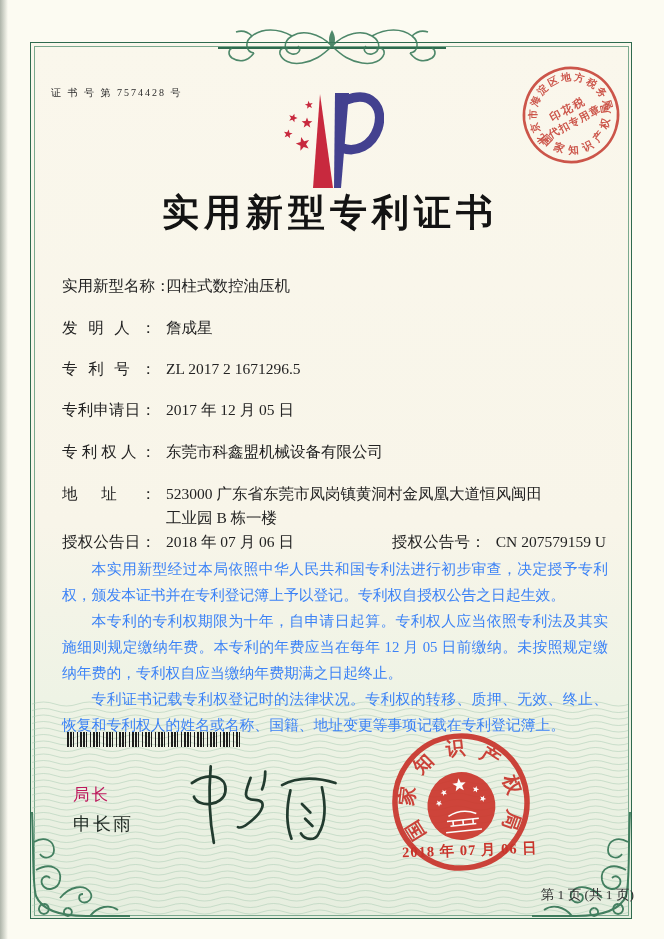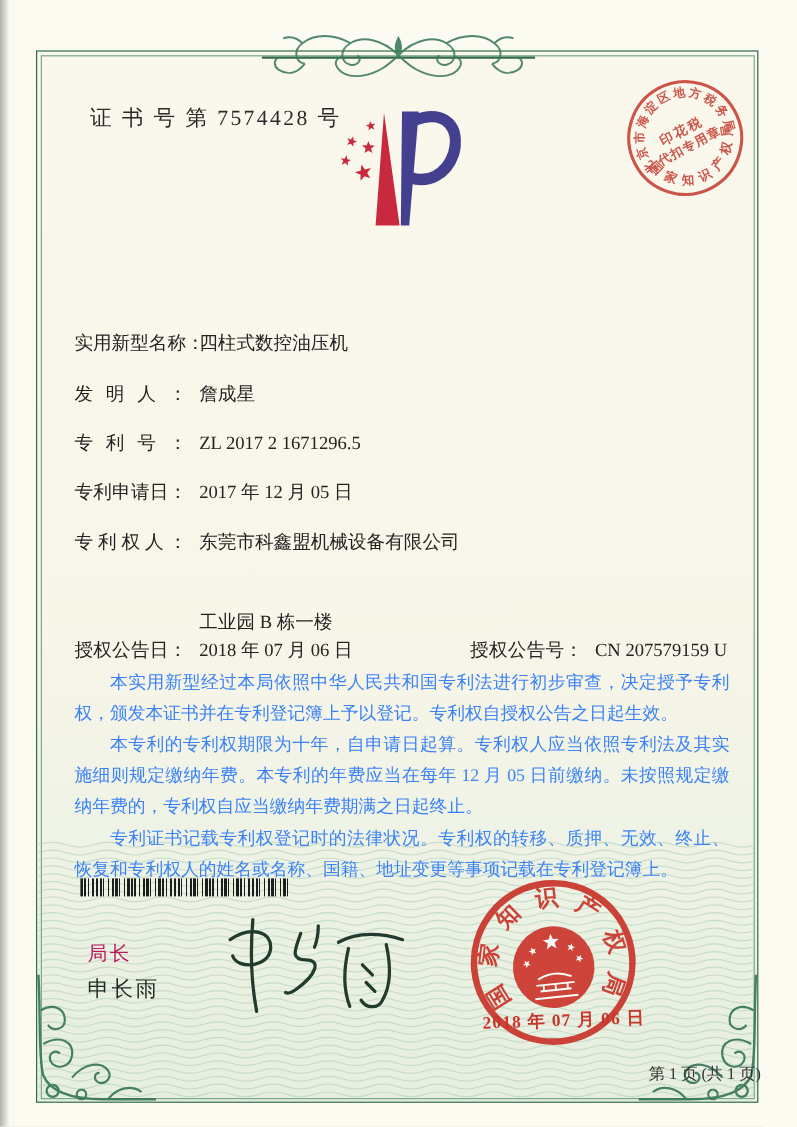--- a/index.html
+++ b/index.html
@@ -5,21 +5,21 @@
   html,body{margin:0;padding:0;background:#e8e6da;}
   .photo{position:relative;width:664px;height:939px;background:#fcfbf2;overflow:hidden;
          font-family:"Liberation Serif","DejaVu Serif",serif;color:#222;}
   .photo .edge-left{position:absolute;left:0;top:0;width:8px;height:100%;
          background:linear-gradient(90deg,rgba(110,122,110,.55),rgba(110,122,110,0));}
   .frame{position:absolute;left:30px;top:42px;width:600px;height:875px;
          border:1.6px solid #2e6a4e;
          background:linear-gradient(180deg,#faf7ec 0%,#f8f5e9 55%,#eef3e5 75%,#e6eedf 100%);}
   .frame::before{content:"";position:absolute;inset:2.5px;border:1px solid #7aa98e;pointer-events:none;}
   svg.overlay{position:absolute;pointer-events:none;}
-  .cert-no{position:absolute;left:75px;top:86px;font-size:18px;letter-spacing:2px;color:#2b2b2b;}
+  .cert-no{position:absolute;left:51px;top:86px;font-size:10px;letter-spacing:2px;color:#2b2b2b;}
   .title{position:absolute;left:40px;right:44px;top:188px;text-align:center;
          font-size:37px;font-weight:600;letter-spacing:5px;color:#131313;}
   .field{position:absolute;left:62px;font-size:15.5px;color:#232323;white-space:nowrap;}
   .flabel{display:inline-block;width:94px;text-align:justify;text-align-last:justify;}
   .fvalue{margin-left:10px;}
   .wrapline{position:absolute;left:166px;font-size:15.5px;color:#232323;}
   .grant-row{width:544px;display:flex;justify-content:space-between;}
   .paras{position:absolute;left:62px;top:556px;width:546px;font-size:14.8px;line-height:26px;color:#3b82f6;text-align:justify;}
   .paras p{margin:0;text-indent:2em;}
   .barcode{position:absolute;left:67px;top:732px;width:173px;height:15px;
@@ -160,35 +160,39 @@
           <text x="57" y="93" transform="rotate(0 57 93)" text-anchor="middle" dominant-baseline="middle" font-size="10.5" font-weight="600">识</text>
           <text x="71.6425191507288" y="89.88763647513363" transform="rotate(-24 71.6425191507288 89.88763647513363)" text-anchor="middle" dominant-baseline="middle" font-size="10.5" font-weight="600">产</text>
           <text x="83.75321371718618" y="81.0887018289189" transform="rotate(-48 83.75321371718618 81.0887018289189)" text-anchor="middle" dominant-baseline="middle" font-size="10.5" font-weight="600">权</text>
           <text x="91.23803458662553" y="68.1246117974981" transform="rotate(-72 91.23803458662553 68.1246117974981)" text-anchor="middle" dominant-baseline="middle" font-size="10.5" font-weight="600">局</text>
         </g>
       <text x="57" y="54" text-anchor="middle" font-size="11" font-weight="700" letter-spacing="2">印花税</text>
       <text x="57" y="68" text-anchor="middle" font-size="10.5" font-weight="700" letter-spacing="1">代扣专用章</text>
     </g>
   </svg>
 
+  <div class="title">实用新型专利证书</div>
 
   <div class="field" style="top:276px">
     <span class="flabel">实用新型名称：</span><span class="fvalue">四柱式数控油压机</span>
   </div>
   <div class="field" style="top:318px">
     <span class="flabel">发明人：</span><span class="fvalue">詹成星</span>
   </div>
   <div class="field" style="top:359px">
     <span class="flabel">专利号：</span><span class="fvalue">ZL 2017 2 1671296.5</span>
   </div>
   <div class="field" style="top:400px">
     <span class="flabel">专利申请日：</span><span class="fvalue">2017 年 12 月 05 日</span>
   </div>
   <div class="field" style="top:442px">
     <span class="flabel">专利权人：</span><span class="fvalue">东莞市科鑫盟机械设备有限公司</span>
+  </div>
+  <div class="field" style="top:484px">
+    <span class="flabel">地址：</span><span class="fvalue">523000 广东省东莞市凤岗镇黄洞村金凤凰大道恒风闽田</span>
   </div>
   <div class="wrapline" style="top:508px">工业园 B 栋一楼</div>
   <div class="field grant-row" style="top:532px">
     <span>
       <span class="flabel">授权公告日：</span><span class="fvalue">2018 年 07 月 06 日</span>
     </span>
     <span>
       <span class="flabel">授权公告号：</span><span class="fvalue">CN 207579159 U</span>
     </span>
   </div>

